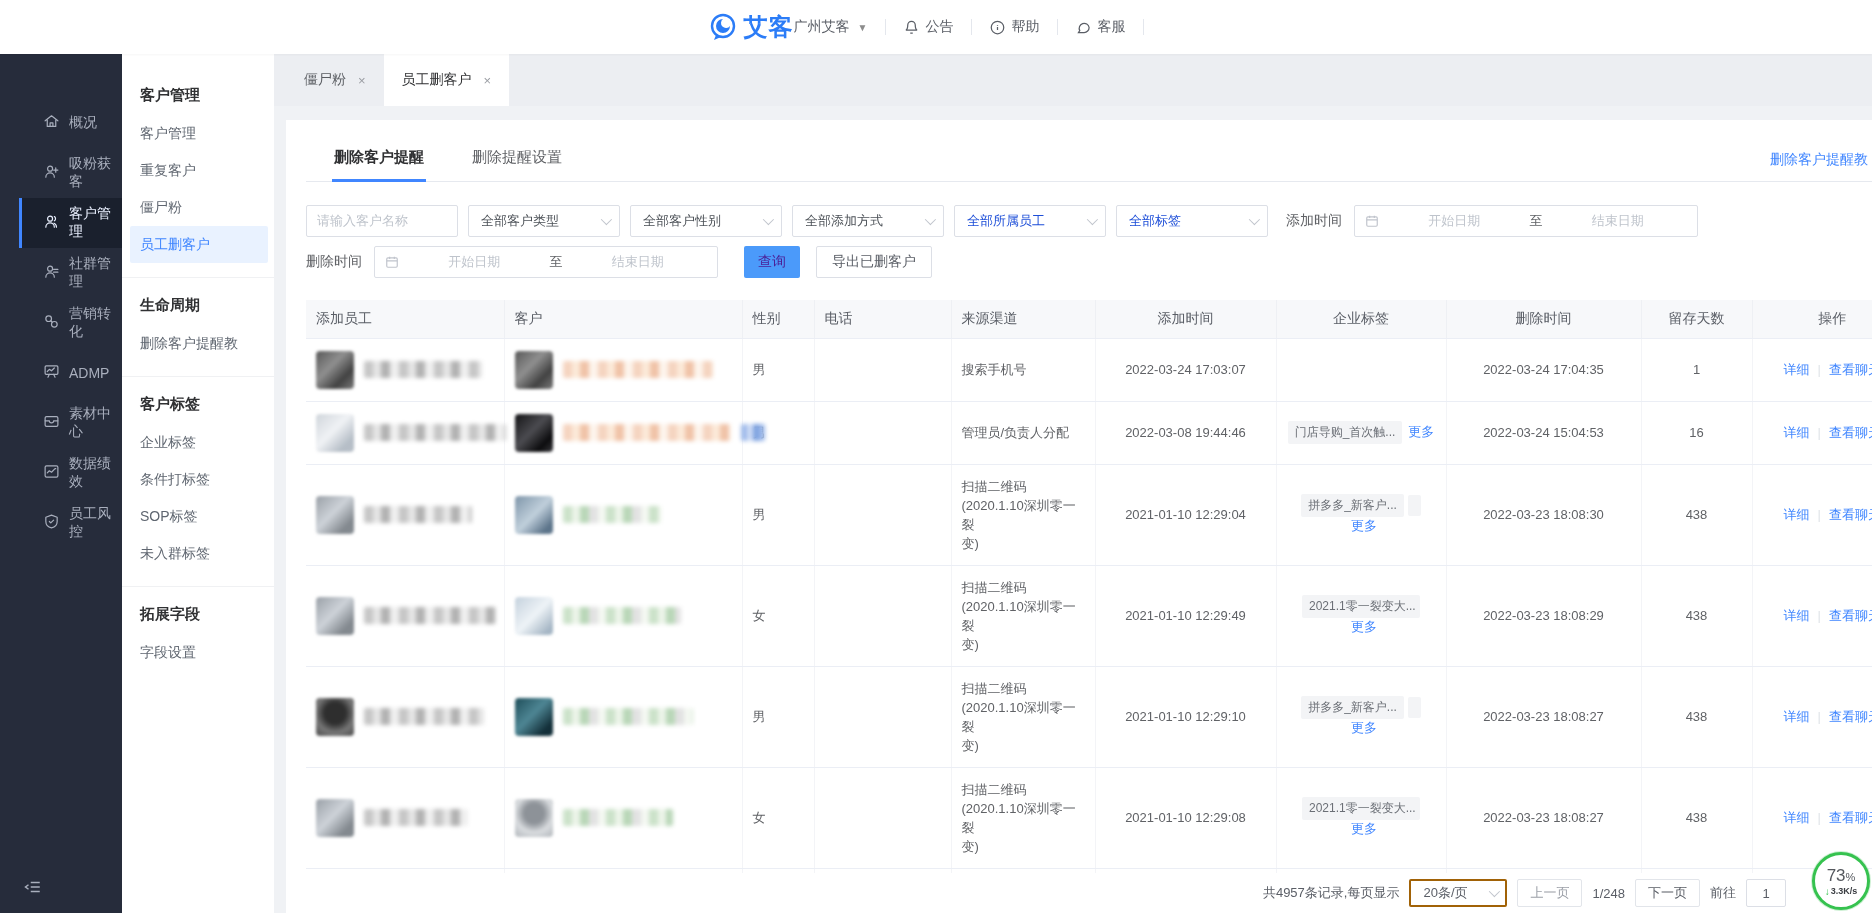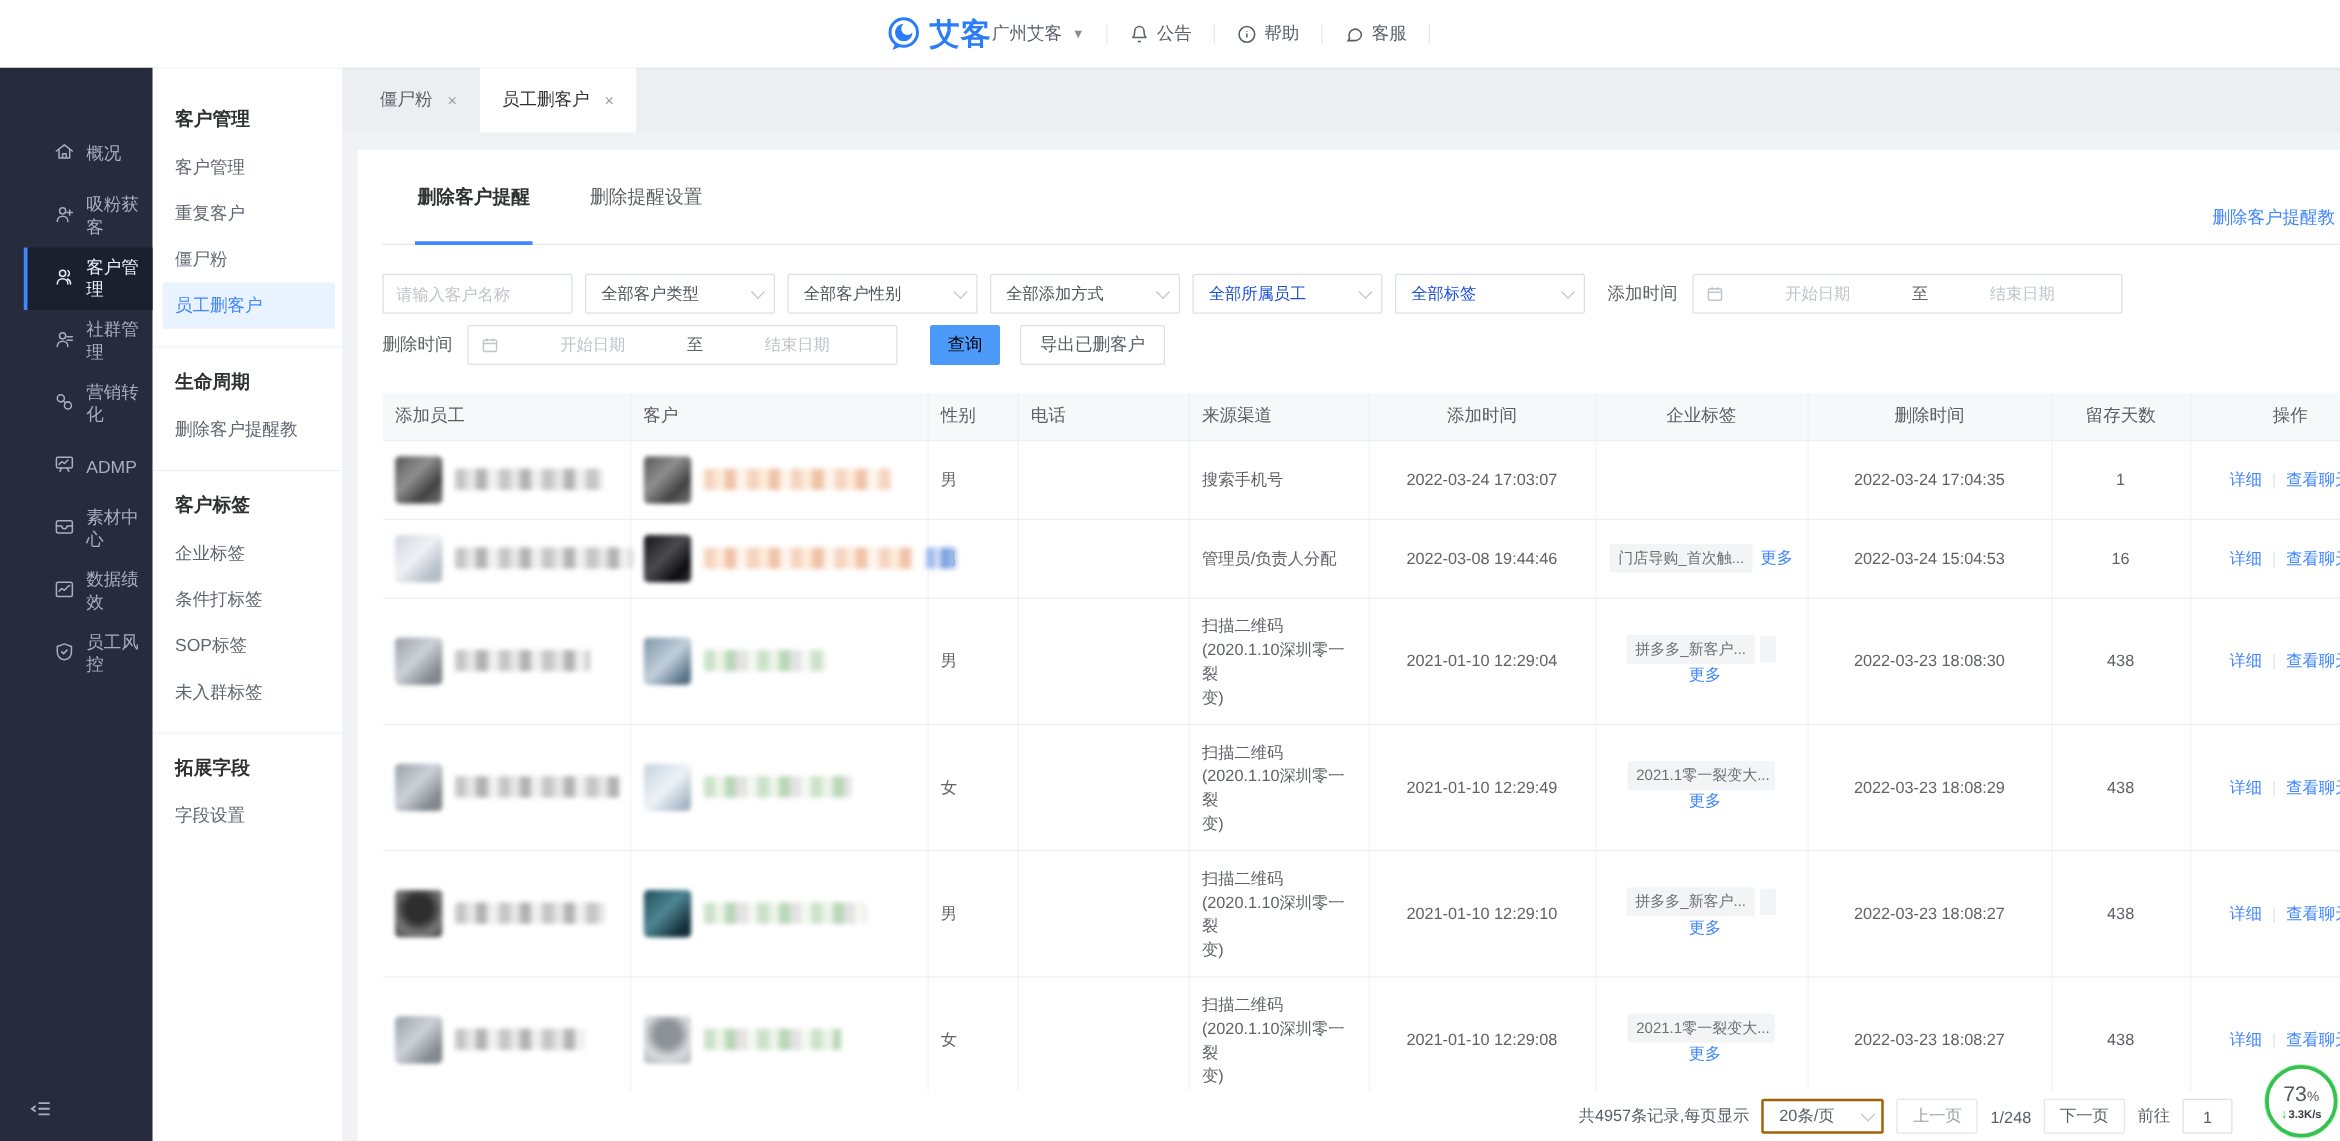--- a/index.html
+++ b/index.html
@@ -40,40 +40,40 @@
   
   .main { flex:1; min-width:0; display:flex; flex-direction:column; background:#f0f2f5; }
   .tabstrip { height:52px; background:#eceef2; display:flex; align-items:stretch; padding-left:12px; flex:none; }
   .wtab { display:flex; align-items:center; gap:12px; padding:0 18px; font-size:14px; color:#595c61; cursor:pointer; }
   .wtab .x { color:#9a9da3; font-size:13px; }
   .wtab.active { background:#fff; color:#303133; }
 
   
   .card { flex:1; background:#fff; margin:14px 0 0 12px; min-height:0; position:relative; overflow:hidden; padding:0 0 0 20px; display:flex; flex-direction:column; }
   .card-tabs { position:relative; margin:20px 0 0 0; border-bottom:1px solid #e6e9ef; display:flex; gap:44px; padding-left:26px; flex:none; }
-  .ctab { padding:8px 2px 28px 2px; font-size:15px; color:#606266; cursor:pointer; position:relative; }
+  .ctab { padding:8px 2px 14px 2px; font-size:15px; color:#606266; cursor:pointer; position:relative; }
   .ctab.active { color:#303133; font-weight:bold; }
   .ctab.active::after { content:""; position:absolute; left:0; right:0; bottom:-1px; height:3px; background:#4086ff; }
   .tutorial-link { position:absolute; right:4px; bottom:12px; color:#4086ff; font-size:14px; cursor:pointer; white-space:nowrap; }
 
   
-  .filters { margin-top:23px; flex:none; }
+  .filters { margin-top:23px; flex:none;font-family:Liberation Mono, monospace; }
   .frow { display:flex; align-items:center; gap:10px; margin-bottom:9px; }
   .f-input { width:152px; height:32px; border:1px solid #dcdfe6; border-radius:2px; padding:0 10px; font-size:13px; color:#606266; background:#fff; font-family:inherit; }
   .f-input::placeholder { color:#bfc4cc; }
   .sel { width:152px; height:32px; border:1px solid #dcdfe6; border-radius:2px; background:#fff; display:flex; align-items:center; justify-content:space-between; padding:0 10px 0 12px; font-size:13px; color:#4d5258; cursor:pointer; }
   .sel.muted { color:#1d4ed8; }
   .chev { width:8px; height:8px; border-right:1.5px solid #c0c4cc; border-bottom:1.5px solid #c0c4cc; transform:rotate(45deg) translateY(-2px); flex:none; }
   .flabel { color:#606266; font-size:14px; margin:0 2px 0 8px; white-space:nowrap; }
   .flabel.first { margin-left:0; }
   .datebox { width:344px; height:32px; border:1px solid #dcdfe6; border-radius:2px; background:#fff; display:flex; align-items:center; padding:0 10px; gap:6px; }
   .datebox .ph { flex:1; text-align:center; color:#bfc4cc; font-size:13px; }
   .datebox .to { color:#606266; font-size:13px; }
   .cal-icon { color:#c0c4cc; display:flex; }
-  .btn-primary { height:32px; width:56px; background:#4b9afa; border:none; border-radius:2px; color:#000000; font-size:14px; cursor:pointer; margin-left:16px; font-family:inherit; }
+  .btn-primary { height:32px; width:56px; background:#4b9afa; border:none; border-radius:2px; color:#4c1d95; font-size:14px; cursor:pointer; margin-left:16px; font-family:inherit; }
   .btn-plain { height:32px; padding:0 15px; background:#fff; border:1px solid #dcdfe6; border-radius:2px; color:#5a5e66; font-size:14px; cursor:pointer; margin-left:6px; font-family:inherit; }
 
   
   .table-wrap { margin-top:13px; flex:1; min-height:0; overflow:hidden; }
   table { border-collapse:collapse; table-layout:fixed; width:1606px; }
   th { background:#f7f8fa; color:#5a5e66; font-size:14px; font-weight:normal; height:38px; padding:0 10px; border-right:1px solid #eef0f4; border-bottom:1px solid #ebeef5; text-align:left; }
   td { font-size:13px; color:#606266; padding:12px 10px; border-right:1px solid #f3f4f7; border-bottom:1px solid #ebeef5; vertical-align:middle; background:#fff; }
   th.c, td.c { text-align:center; }
   th:last-child, td:last-child { border-right:none; }
   .person { display:flex; align-items:center; gap:10px; }

